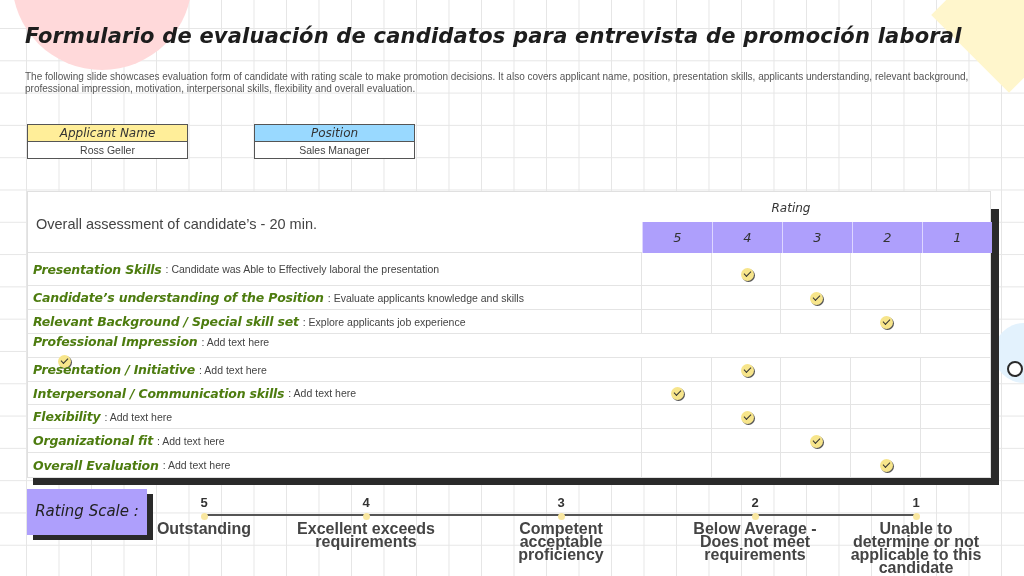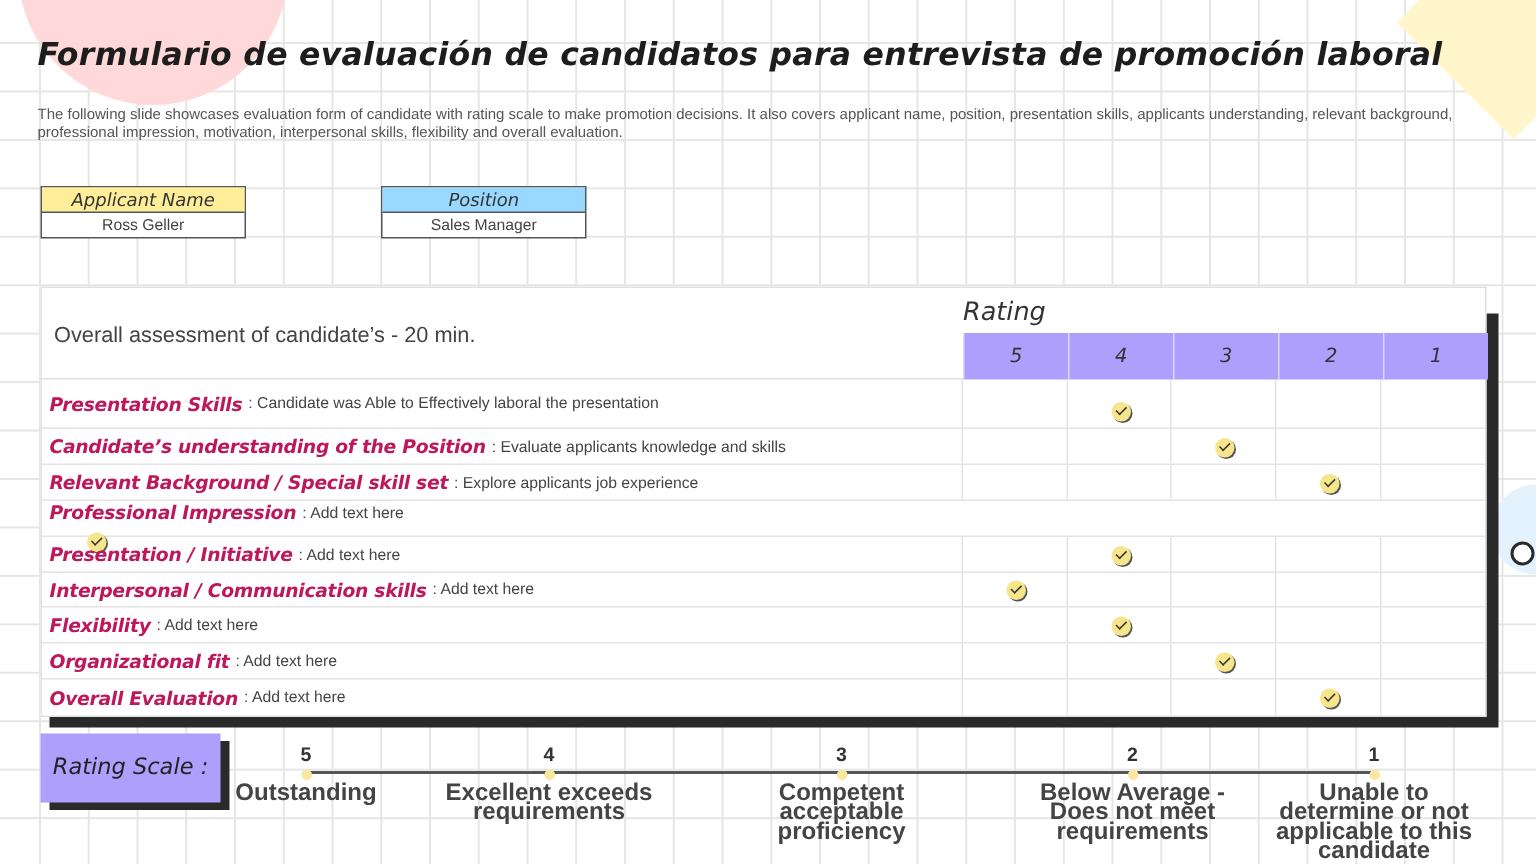--- a/index.html
+++ b/index.html
@@ -15,34 +15,34 @@
     font-family: "Liberation Sans", sans-serif;
     color: #333;
   }
   .hand { font-family: "DejaVu Sans", sans-serif; font-style: italic; }
   .deco-pink { position: absolute; left: 12px; top: -110px; width: 180px; height: 180px; border-radius: 50%; background: #ffd9da; }
   .deco-yellow { position: absolute; right: -40px; top: -40px; width: 110px; height: 110px; background: #fff6cc; transform: rotate(45deg); }
   .deco-blue { position: absolute; right: -30px; top: 323px; width: 60px; height: 60px; border-radius: 50%; background: #e3f2fd; }
   .deco-ring { position: absolute; width: 16px; height: 16px; border-radius: 50%; border: 2.5px solid #2a2a2a; background: #fff; }
   .title { position: absolute; left: 25px; top: 24px; font-size: 21px; font-weight: bold; color: #1d1d1d; letter-spacing: 0.2px; font-style: italic; font-family: "DejaVu Sans", sans-serif; }
   .subtitle { position: absolute; left: 25px; top: 71px; width: 970px; font-size: 10px; line-height: 11.5px; color: #555; }
-  .field { position: absolute; top: 124px; width: 137px; border: 1px solid #555; background: #fff; }
+  .field { position: absolute; top: 124px; width: 161px; border: 1px solid #555; background: #fff; }
   .field .lbl { height: 17px; border-bottom: 1px solid #555; text-align: center; font-size: 12px; line-height: 16px; color: #333; }
   .field .val { height: 16px; text-align: center; font-size: 10.5px; line-height: 16px; color: #444; }
   .table-shadow { position: absolute; left: 33px; top: 209px; width: 966px; height: 276px; background: #2a2a2a; }
   .table { position: absolute; left: 27px; top: 191px; width: 964px; height: 287px; background: #fff; border: 1px solid #e0e0e0; }
   .thead-left { position: absolute; left: 0; top: 0; width: 614px; height: 61px; border-bottom: 1px solid #e0e0e0; }
   .thead-left span { position: absolute; left: 8px; top: 24px; font-size: 14.5px; color: #444; }
-  .rating-title { position: absolute; left: 614px; top: 0; width: 350px; height: 30px; font-size: 17px; line-height: 32px; color: #333; }
+  .rating-title { position: absolute; left: 588px; top: 0; width: 350px; height: 30px; text-align: center; font-size: 12px; line-height: 32px; color: #333; }
   .rating-cols { position: absolute; left: 614px; top: 30px; width: 350px; height: 31px; display: flex; }
   .rating-cols div { flex: 1; background: #ae9ffc; border-left: 1px solid #ddd6ff; text-align: center; font-size: 13px; line-height: 31px; color: #333; }
   .row { position: absolute; left: 0; width: 962px; display: flex; border-bottom: 1px solid #e4e4e4; }
   .row:last-child { border-bottom: none; }
   .row .desc { width: 614px; padding-left: 5px; display: flex; align-items: center; white-space: nowrap; }
-  .row .crit { font-size: 12.5px; font-weight: bold; color: #be185d; font-style: italic; font-family: "DejaVu Sans", sans-serif; letter-spacing: -0.2px; }
+  .row .crit { font-size: 12.5px; font-weight: bold; color: #4d7c0f; font-style: italic; font-family: "DejaVu Sans", sans-serif; letter-spacing: -0.2px; }
   .row .note { font-size: 10.5px; color: #444; margin-left: 4px; }
   .row .cell { width: 70px; border-left: 1px solid #e4e4e4; position: relative; }
   .check { position: absolute; left: 29px; width: 13px; height: 13px; border-radius: 50%; background: #f7e58b; box-shadow: 1px 1px 0 #555; }
   .check::after { content: ""; position: absolute; left: 3px; top: 3px; width: 6px; height: 3px; border-left: 1.6px solid #333; border-bottom: 1.6px solid #333; transform: rotate(-45deg); }
   .scale-shadow { position: absolute; left: 33px; top: 494px; width: 120px; height: 46px; background: #2a2a2a; }
   .scale-btn { position: absolute; left: 27px; top: 489px; width: 120px; height: 46px; background: #ae9ffc; text-align: center; line-height: 44px; font-size: 15px; color: #222; }
   .scale-line { position: absolute; left: 204px; top: 514px; width: 712px; height: 1.5px; background: #555; }
   .scale-pt { position: absolute; top: 495px; width: 150px; margin-left: -75px; text-align: center; }
   .scale-pt .num { font-size: 13px; font-weight: bold; color: #333; height: 18px; }
   .scale-pt .dot { width: 7px; height: 7px; border-radius: 50%; background: #f9e7a0; margin: 0 auto; }

